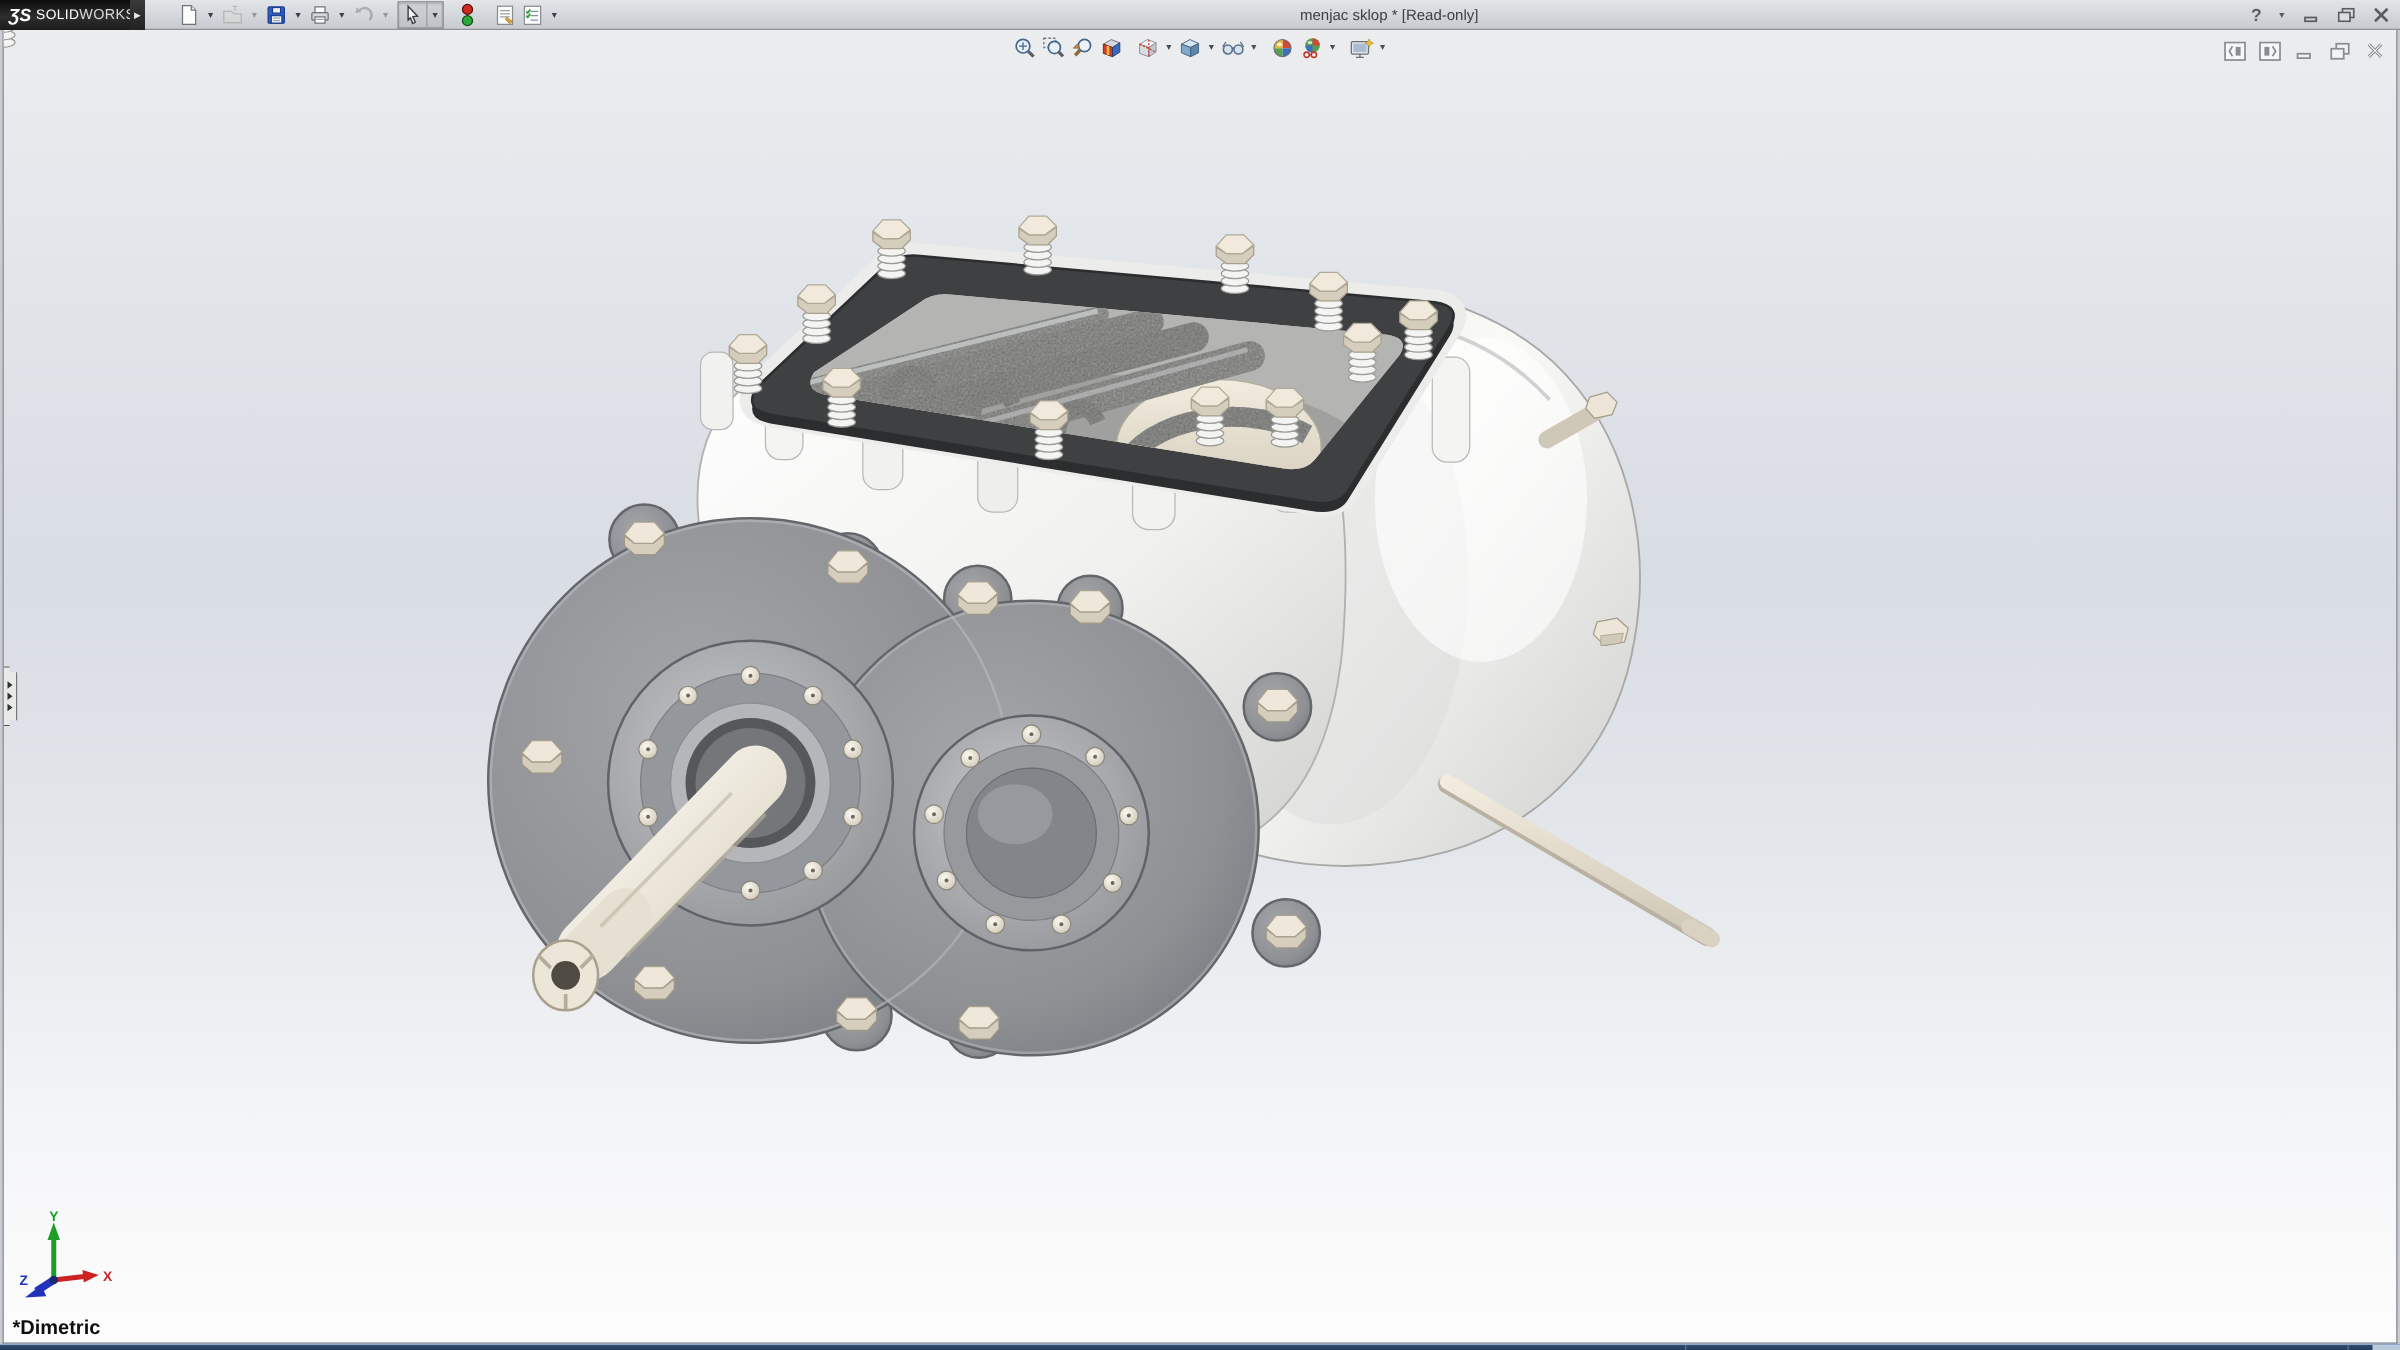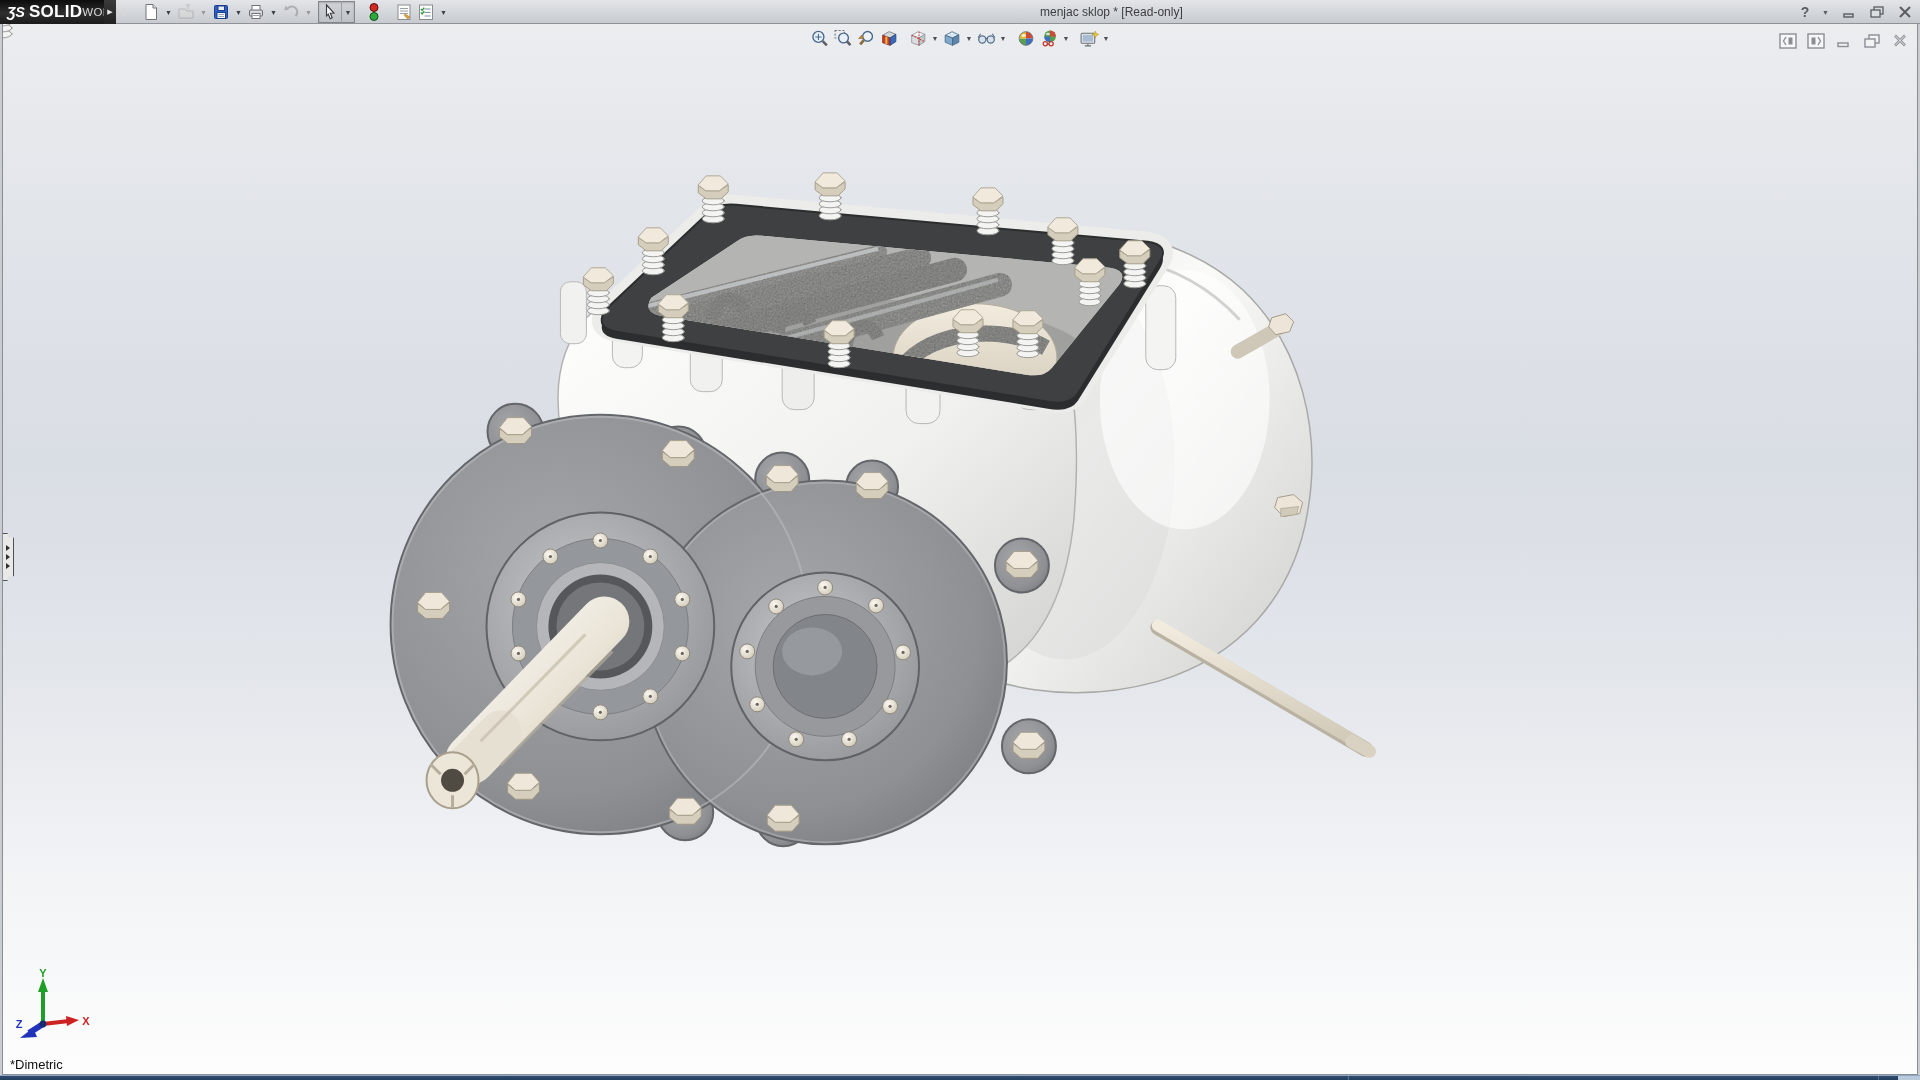--- a/index.html
+++ b/index.html
@@ -7,21 +7,21 @@
     font-family:"Liberation Sans", sans-serif; background:#c9ccd1; }
 
   
   .titlebar { position:absolute; left:0; top:0; width:1920px; height:24px;
     background:linear-gradient(#e3e5e8, #d2d5d9 60%, #c7cacf);
     border-bottom:1px solid #8f9397; }
   .logo { position:absolute; left:0; top:0; width:104px; height:24px;
     background:linear-gradient(#0c0c0c,#2e2e2e 55%,#1b1b1b);
     color:#fff; display:flex; align-items:center; padding-left:7px; }
   .logo .g3ds { font-style:italic; font-weight:700; font-size:14px; margin-right:4px; }
-  .logo .bold { font-weight:700; font-size:17px; letter-spacing:.3px; }
+  .logo .bold { font-weight:400; font-size:11px; letter-spacing:.3px; }
   .logo .light{ font-weight:400; font-size:11.5px; color:#d8d8d8; letter-spacing:.3px; }
   .expander { position:absolute; left:104px; top:0; width:12px; height:24px;
     background:linear-gradient(#3a3a3a,#222); color:#e8e8e8; font-size:7px;
     display:flex; align-items:center; justify-content:center; }
   .tb-items { position:absolute; left:140px; top:0; height:24px; display:flex; align-items:center; }
   .tb-btn { width:22px; height:22px; display:flex; align-items:center; justify-content:center; }
   .tb-dd  { width:13px; height:22px; display:flex; align-items:center; justify-content:center;
     font-size:7px; color:#3c3f43; }
   .disabled { opacity:.42; filter:grayscale(85%); }
   .pressed { display:flex; align-items:center; height:22px; margin-left:3px;
@@ -58,21 +58,21 @@
   
   .panel-tab { position:absolute; left:0; top:509px; width:11px; height:48px;
     background:#e9e9e7; border:1px solid #4e5154; border-left:none;
     clip-path:polygon(0 0,42% 0,42% 10%,100% 10%,100% 90%,42% 90%,42% 100%,0 100%);
     display:flex; flex-direction:column; align-items:center; justify-content:center; gap:3px; }
   .panel-tab i { width:0; height:0; border-left:4px solid #2e3134;
     border-top:3px solid transparent; border-bottom:3px solid transparent; }
 
   
   .triad { position:absolute; left:4px; bottom:28px; }
-  .view-label { position:absolute; left:7px; bottom:2px; font-size:13px; font-weight:400; color:#0e0e0e;margin-top:24px; }
+  .view-label { position:absolute; left:7px; bottom:2px; font-size:16px; font-weight:700; color:#0e0e0e;margin-top:24px; }
 
   
   .status-sliver { position:absolute; left:0; bottom:0; width:1920px; height:5px;
     background:linear-gradient(#8fa9c6 0%, #8fa9c6 25%, #2e4b6b 26%, #233f5e 100%); }
   .status-sliver .sep { position:absolute; top:1px; bottom:0; width:1px; background:#567399; }
   .status-sliver .grip { position:absolute; right:0; top:1px; bottom:0; width:22px; background:#b9cadd; }
 </style>
 </head>
 <body>
 

